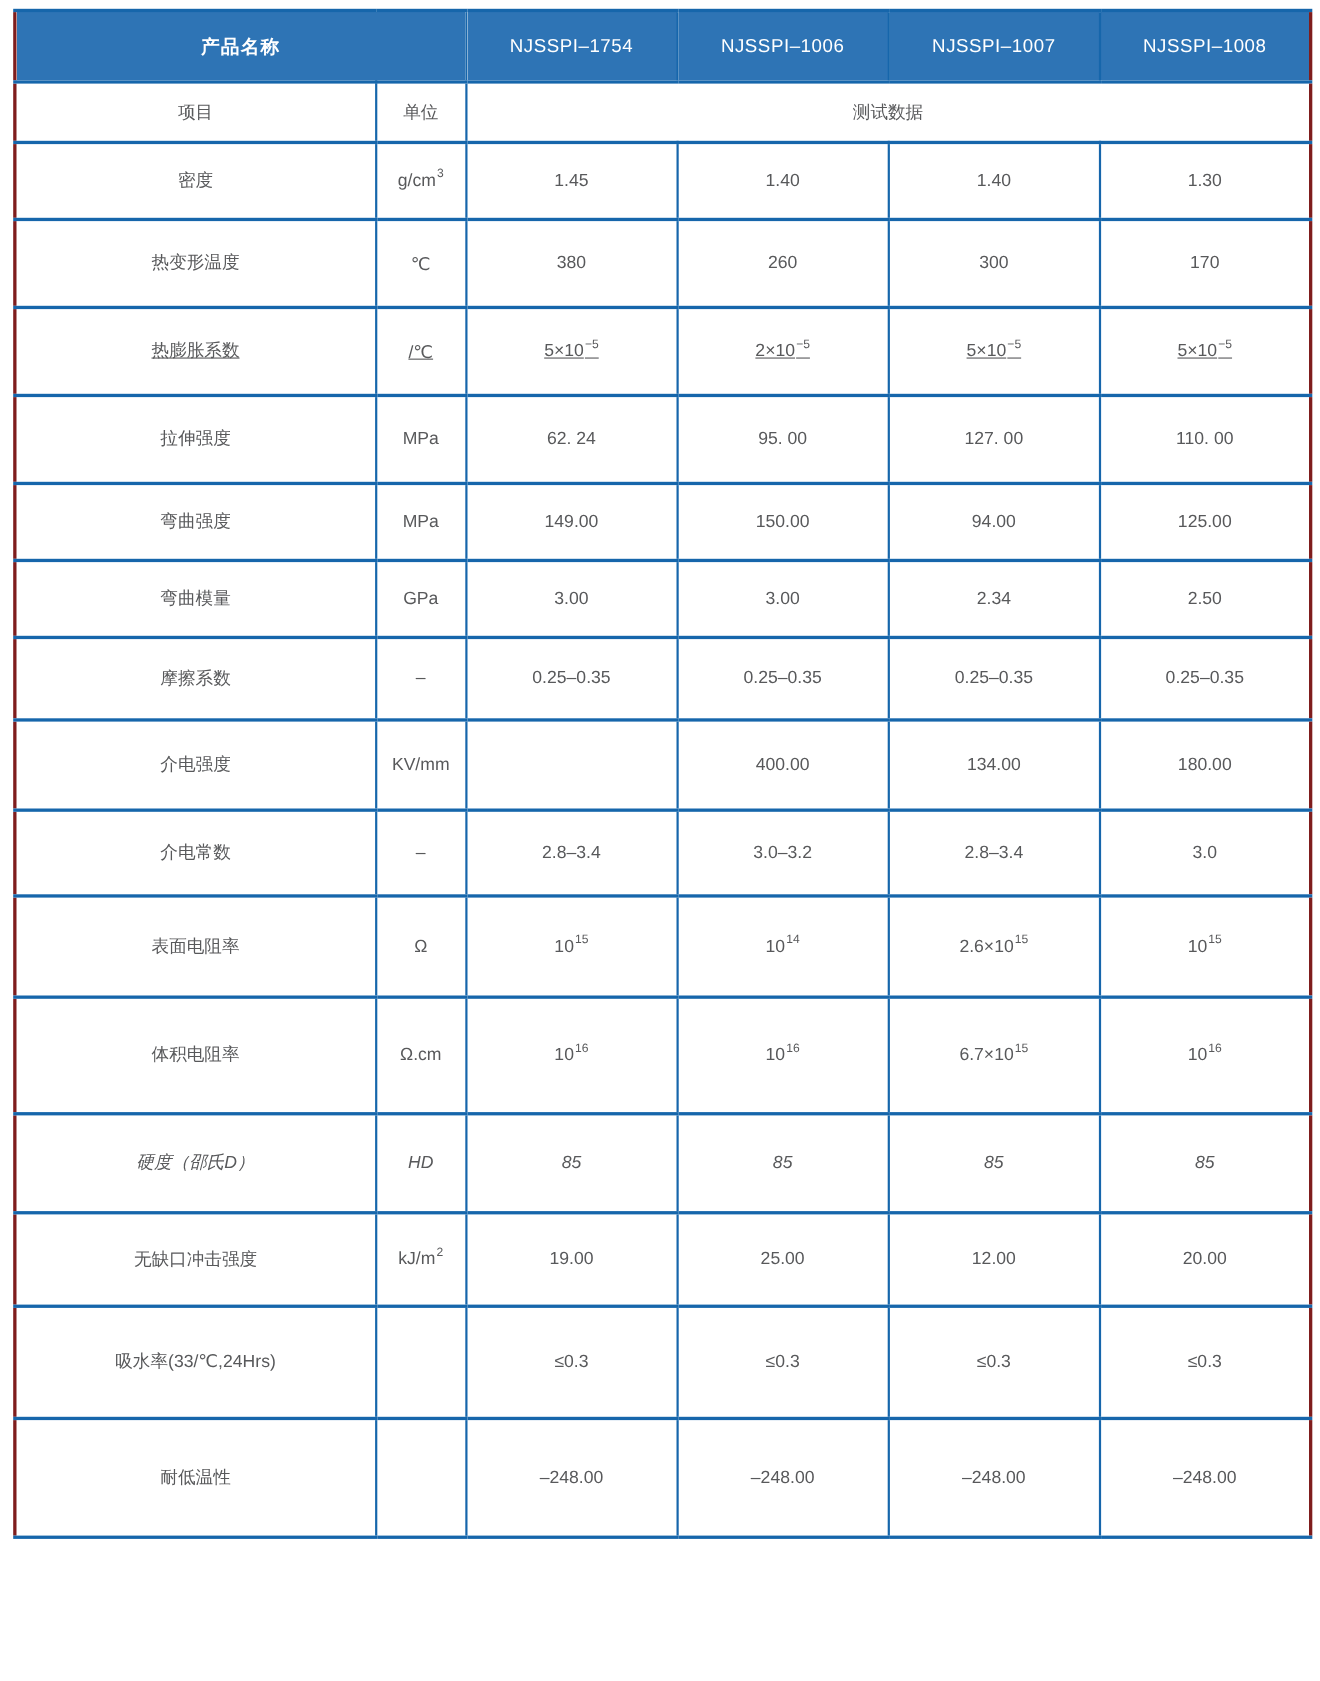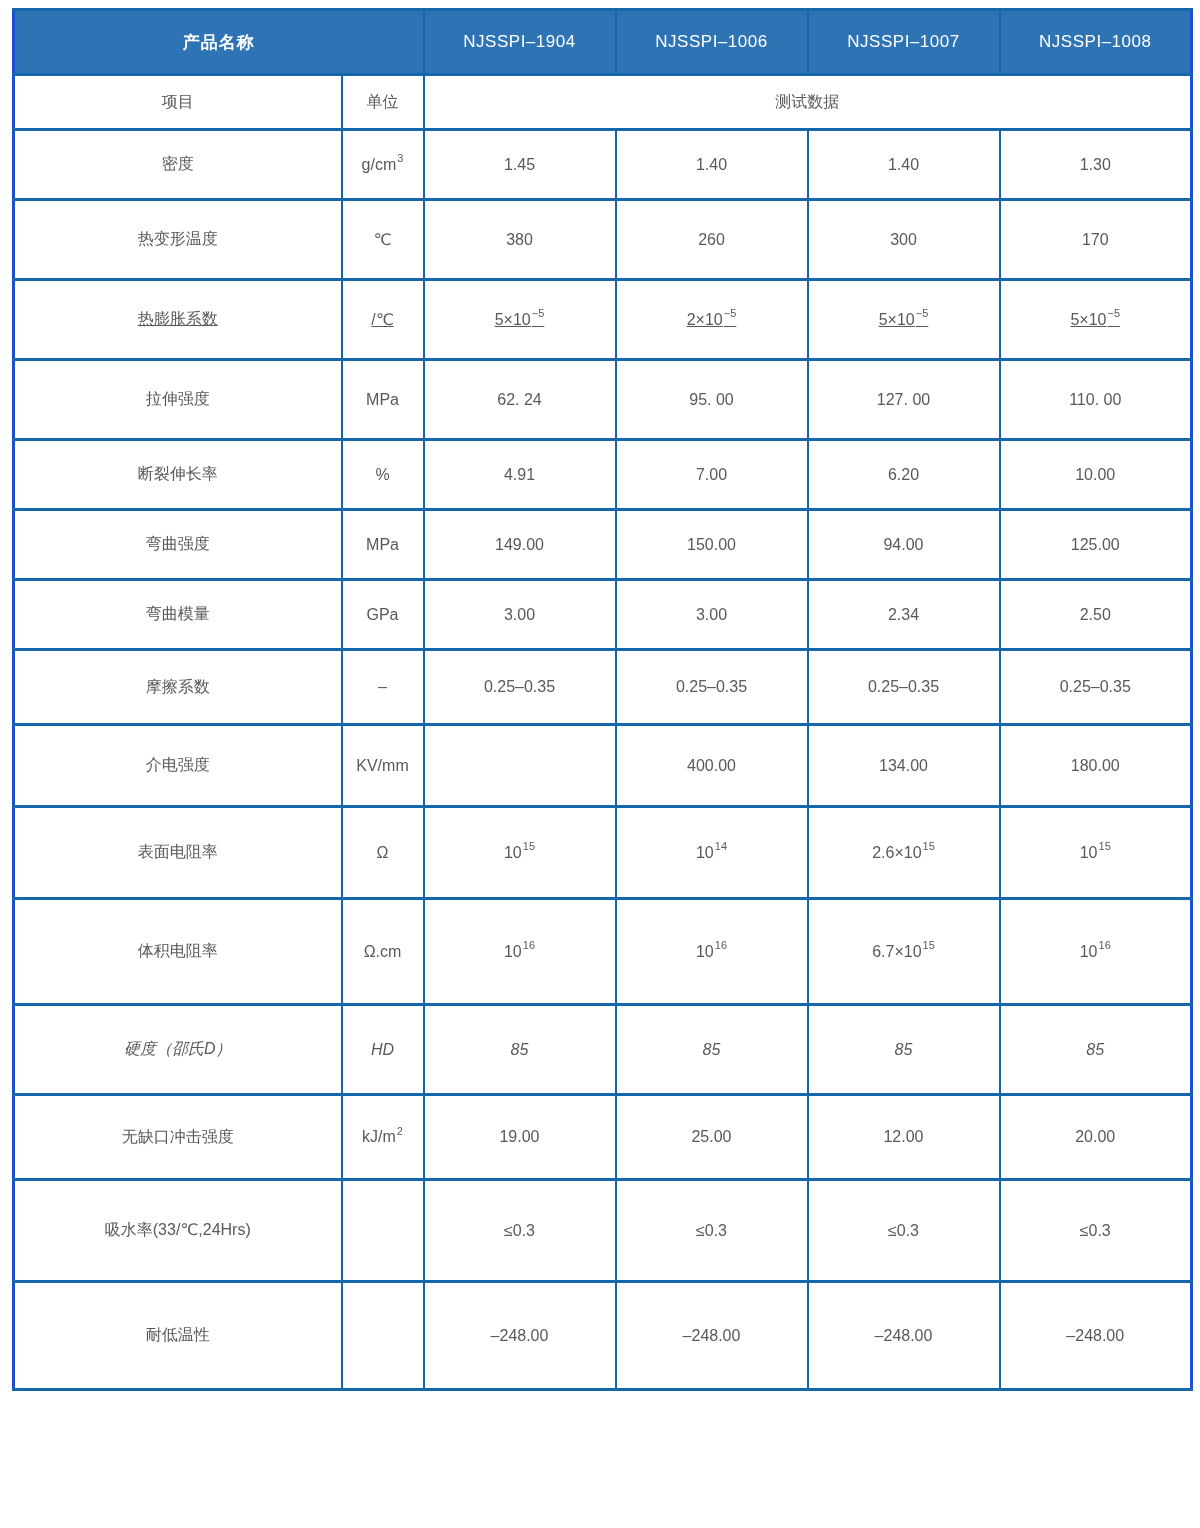--- a/index.html
+++ b/index.html
@@ -7,21 +7,21 @@
     width:1200px;height:1528px;
     font-family:"Liberation Sans","DejaVu Sans",sans-serif;
     color:#58595b;
     -webkit-font-smoothing:antialiased;
   }
   .wrap{padding:8px 10px 8px 12px;}
   table{
     border-collapse:collapse;
     table-layout:fixed;
     width:1178px;
-    border:3px solid #1d4ed8;
+    border:3px solid #7f1d1d;
   }
   th,td{
     border:2px solid #1666ab;
     border-top-width:3px;
     border-bottom-width:3px;
     text-align:center;
     vertical-align:middle;
     padding:0 4px;
     font-size:16px;
     overflow:hidden;
@@ -53,21 +53,21 @@
       <col style="width:328px">
       <col style="width:82px">
       <col style="width:192px">
       <col style="width:192px">
       <col style="width:192px">
       <col style="width:192px">
     </colgroup>
     <thead>
       <tr class="header-row">
         <th colspan="2" class="th-product">产品名称</th>
-        <th>NJSSPI–1904</th>
+        <th>NJSSPI–1754</th>
         <th>NJSSPI–1006</th>
         <th>NJSSPI–1007</th>
         <th>NJSSPI–1008</th>
       </tr>
       <tr class="subheader-row">
         <td>项目</td>
         <td>单位</td>
         <td colspan="4">测试数据</td>
       </tr>
     </thead>
@@ -98,28 +98,20 @@
         </tr>
         <tr style="height: 80px;">
           <td>拉伸强度</td>
           <td>MPa</td>
           <td>62. 24</td>
           <td>95. 00</td>
           <td>127. 00</td>
           <td>110. 00</td>
         </tr>
         <tr style="height: 70px;">
-          <td>断裂伸长率</td>
-          <td>%</td>
-          <td>4.91</td>
-          <td>7.00</td>
-          <td>6.20</td>
-          <td>10.00</td>
-        </tr>
-        <tr style="height: 70px;">
           <td>弯曲强度</td>
           <td>MPa</td>
           <td>149.00</td>
           <td>150.00</td>
           <td>94.00</td>
           <td>125.00</td>
         </tr>
         <tr style="height: 70px;">
           <td>弯曲模量</td>
           <td>GPa</td>
@@ -136,20 +128,28 @@
           <td>0.25–0.35</td>
           <td>0.25–0.35</td>
         </tr>
         <tr style="height: 82px;">
           <td>介电强度</td>
           <td>KV/mm</td>
           <td></td>
           <td>400.00</td>
           <td>134.00</td>
           <td>180.00</td>
+        </tr>
+        <tr style="height: 78px;">
+          <td>介电常数</td>
+          <td>–</td>
+          <td>2.8–3.4</td>
+          <td>3.0–3.2</td>
+          <td>2.8–3.4</td>
+          <td>3.0</td>
         </tr>
         <tr style="height: 92px;">
           <td>表面电阻率</td>
           <td>Ω</td>
           <td>10<sup>15</sup></td>
           <td>10<sup>14</sup></td>
           <td>2.6×10<sup>15</sup></td>
           <td>10<sup>15</sup></td>
         </tr>
         <tr style="height: 106px;">

